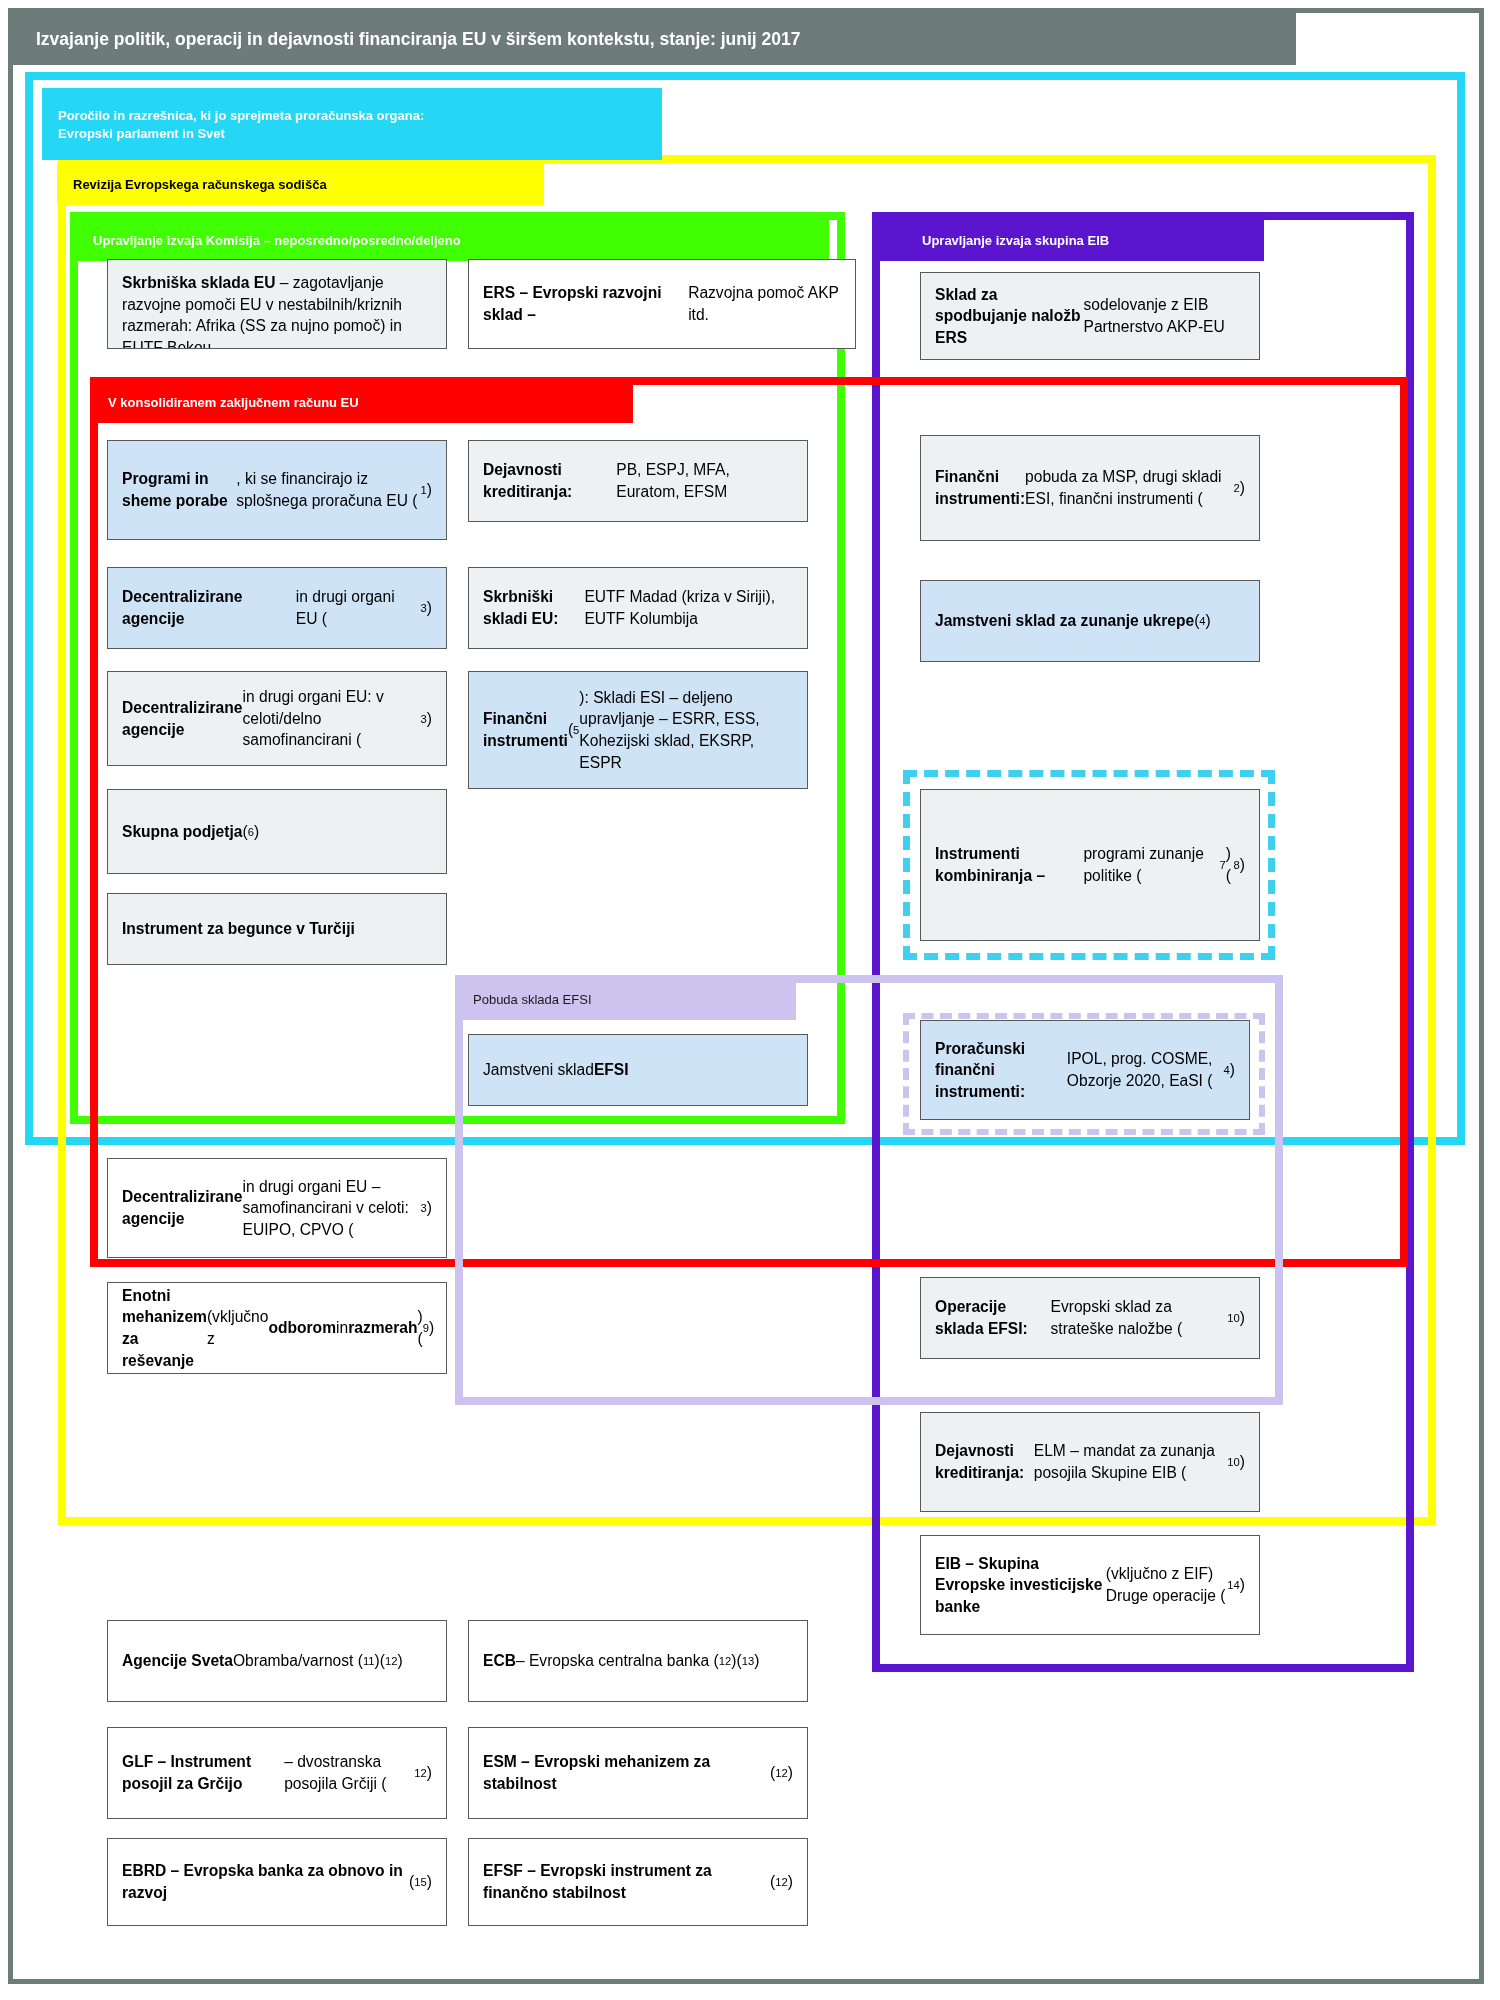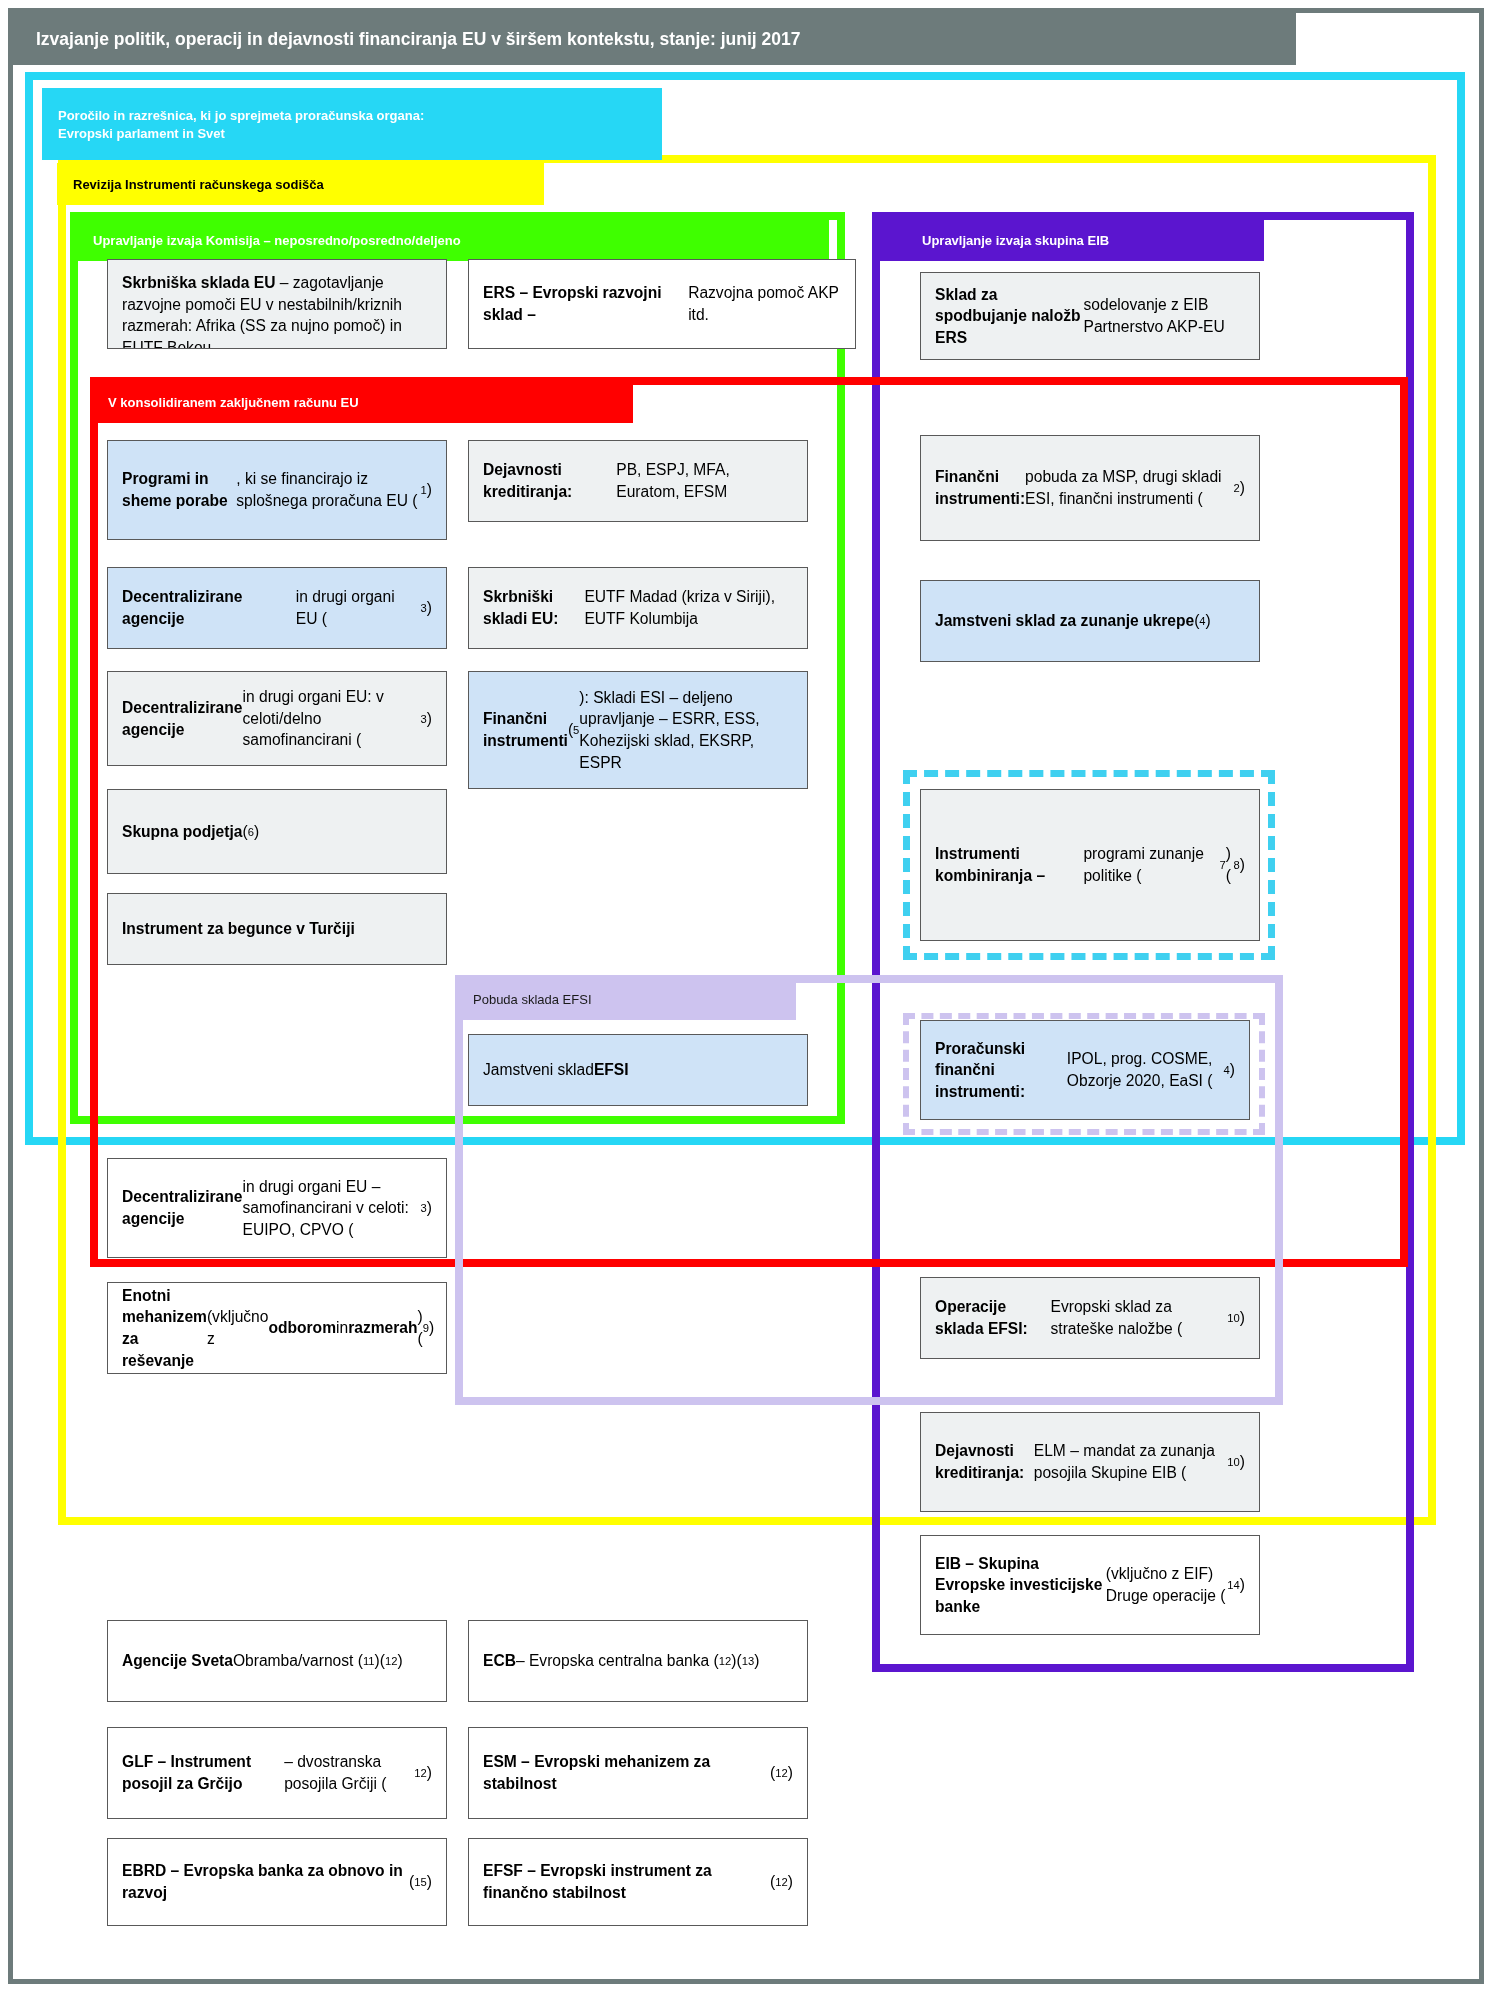--- a/index.html
+++ b/index.html
@@ -58,21 +58,21 @@
   <div class="ctr ctr-lav"></div>
   <div class="ctr ctr-dash-cyan"></div>
   <div class="ctr ctr-dash-lav"></div>
 
   <div class="tab tab-cyan">
     <div>
       <div>Poročilo in razrešnica, ki jo sprejmeta proračunska organa:</div>
       <div>Evropski parlament in Svet</div>
     </div>
   </div>
-  <div class="tab tab-yellow">Revizija Instrumenti računskega sodišča</div>
+  <div class="tab tab-yellow">Revizija Evropskega računskega sodišča</div>
   <div class="tab tab-green">Upravljanje izvaja Komisija – neposredno/posredno/deljeno</div>
   <div class="tab tab-violet">Upravljanje izvaja skupina EIB</div>
   <div class="tab tab-red">V konsolidiranem zaključnem računu EU</div>
   <div class="tab tab-lav">Pobuda sklada EFSI</div>
 
   <div class="box grey" style="left:107px;top:259px;width:340px;height:90px;"><b>Skrbniška sklada EU</b> – zagotavljanje razvojne pomoči EU v nestabilnih/kriznih razmerah: Afrika (SS za nujno pomoč) in EUTF Bekou</div>
   <div class="box white vcenter" style="left:468px;top:259px;width:388px;height:90px;"><b>ERS – Evropski razvojni sklad –</b> Razvojna pomoč AKP itd.</div>
   <div class="box grey vcenter" style="left:920px;top:272px;width:340px;height:88px;"><b>Sklad za spodbujanje naložb ERS</b> sodelovanje z EIB Partnerstvo AKP-EU</div>
 
   <div class="box blue vcenter" style="left:107px;top:440px;width:340px;height:100px;"><b>Programi in sheme porabe</b>, ki se financirajo iz splošnega proračuna EU (<sup>1</sup>)</div>

